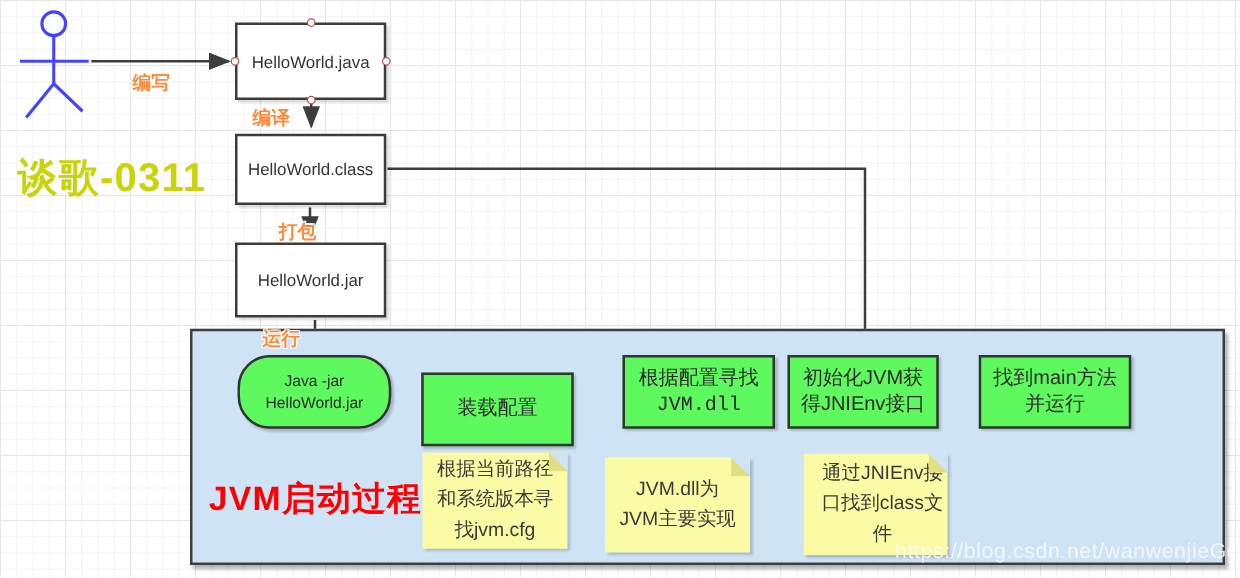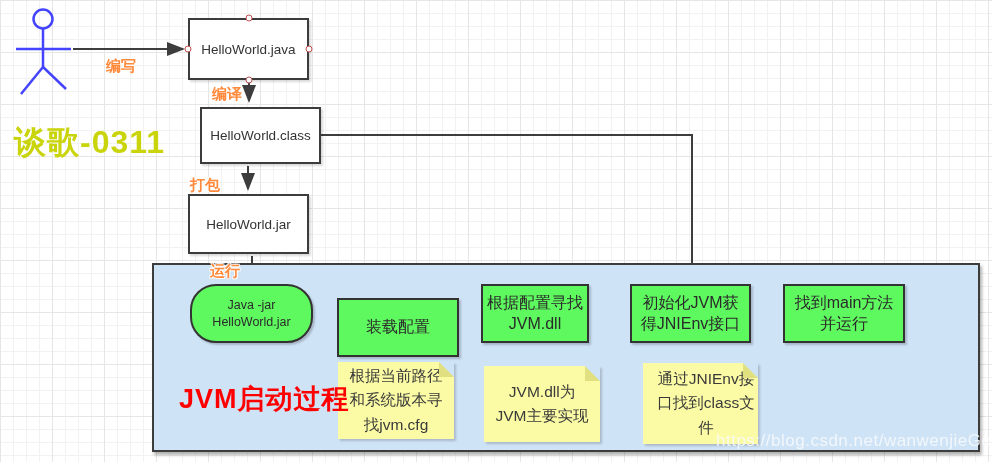--- a/index.html
+++ b/index.html
@@ -73,21 +73,21 @@
     line-height:1.55;box-sizing:border-box;z-index:3;
   }
   .note .fold{
     position:absolute;top:0;right:0;width:0;height:0;
     border-style:solid;border-width:0 15px 15px 0;
     border-color:#cfe3f7 #cfe3f7 #e0e080 #e0e080;
   }
 
   .panel-title{
     position:absolute;left:167px;top:381px;
-    color:#ff0000;font-weight:bold;font-size:27px;letter-spacing:1px;z-index:4;margin-left:12px;
+    color:#ff0000;font-weight:bold;font-size:27px;letter-spacing:1px;z-index:4;
   }
   .author-mark{
     position:absolute;left:14px;top:121px;
     color:#c9d40b;font-weight:bold;font-size:32px;letter-spacing:1px;z-index:4;
   }
   .site-mark{
     position:absolute;left:716px;top:431px;
     color:rgba(248,250,252,.85);font-size:17px;letter-spacing:.5px;z-index:7;
     white-space:nowrap;
   }
@@ -133,41 +133,41 @@
 
       <line x1="398" y1="344" x2="398" y2="358" marker-end="url(#ah)"></line>
       <line x1="544" y1="344" x2="544" y2="361" marker-end="url(#ah)"></line>
       <line x1="691" y1="344" x2="691" y2="358" marker-end="url(#ah)"></line>
     </g>
   </svg>
 
   <div class="fbox" style="left:188px;top:18px;width:121px;height:62px;">
     <span>HelloWorld.java</span>
   </div>
-  <div class="fbox" style="left:200px;top:107px;width:121px;height:57px;">
+  <div class="fbox" style="left:188px;top:107px;width:121px;height:57px;">
     <span>HelloWorld.class</span>
   </div>
   <div class="fbox" style="left:188px;top:194px;width:121px;height:60px;">
     <span>HelloWorld.jar</span>
   </div>
 
   <div class="dot" style="left:249px;top:18px;"></div>
   <div class="dot" style="left:188px;top:49px;"></div>
   <div class="dot" style="left:309px;top:49px;"></div>
   <div class="dot" style="left:249px;top:80px;"></div>
 
   <div class="edge-label" style="left:106px;top:25px;margin-top:32px;">编写</div>
-  <div class="edge-label" style="left:212px;top:85px;text-align:center;">编译</div>
-  <div class="edge-label" style="left:190px;top:176px;">打包</div>
+  <div class="edge-label" style="left:202px;top:85px;text-align:center;">编译</div>
+  <div class="edge-label" style="left:223px;top:176px;">打包</div>
   <div class="edge-label" style="left:210px;top:262px;">运行</div>
 
   <div class="step small" style="left:190px;width:123px;border-radius:26px;">Java -jar
 HelloWorld.jar</div>
   <div class="step" style="left:337px;width:122px;margin-top:14px;">装载配置</div>
-  <div class="step" style="left:481px;width:108px;">根据配置寻找
+  <div class="step" style="left:498px;width:122px;font-family:Liberation Mono, monospace;">根据配置寻找
 JVM.dll</div>
   <div class="step" style="left:783px;width:122px;">找到main方法
 并运行</div>
   <div class="step" style="left:630px;width:121px;">初始化JVM获
 得JNIEnv接口</div>
 
   <div class="note" style="left:338px;top:362px;width:116px;height:77px;">
     <span class="fold"></span>
     <span>根据当前路径
 和系统版本寻

